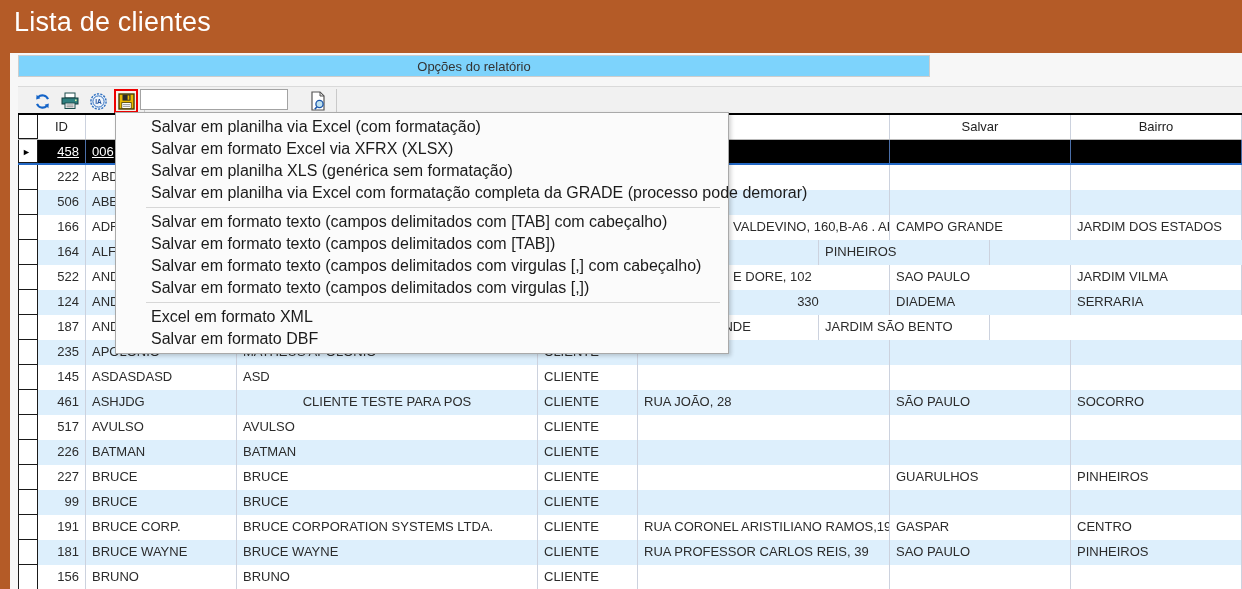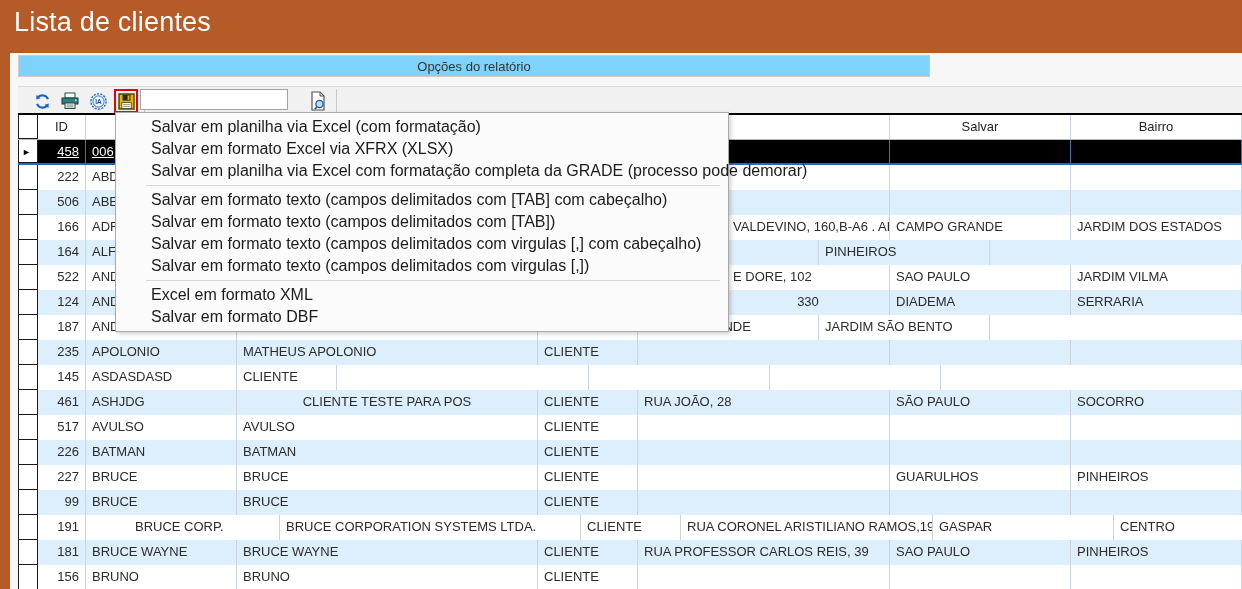--- a/index.html
+++ b/index.html
@@ -255,20 +255,21 @@
         <div class="gcell" style="width: 301px; min-width: 301px;">MATHEUS APOLONIO</div>
         <div class="gcell" style="width: 100px; min-width: 100px;">CLIENTE</div>
         <div class="gcell" style="width: 252px; min-width: 252px;"></div>
         <div class="gcell" style="width: 181px; min-width: 181px;"></div>
         <div class="gcell" style="width: 171px; min-width: 171px;"></div>
       </div>
       <div class="grow stripe-white">
         <div class="ind"></div>
         <div class="gcell al-r" style="width: 48px; min-width: 48px;">145</div>
         <div class="gcell" style="width: 151px; min-width: 151px;">ASDASDASD</div>
+        <div class="gcell" style="width: 301px; min-width: 301px;">ASD</div>
         <div class="gcell" style="width: 100px; min-width: 100px;">CLIENTE</div>
         <div class="gcell" style="width: 252px; min-width: 252px;"></div>
         <div class="gcell" style="width: 181px; min-width: 181px;"></div>
         <div class="gcell" style="width: 171px; min-width: 171px;"></div>
       </div>
       <div class="grow stripe-blue">
         <div class="ind"></div>
         <div class="gcell al-r" style="width: 48px; min-width: 48px;">461</div>
         <div class="gcell" style="width: 151px; min-width: 151px;">ASHJDG</div>
         <div class="gcell" style="width: 301px; min-width: 301px; text-align: center;">CLIENTE TESTE PARA POS</div>
@@ -313,21 +314,21 @@
         <div class="gcell" style="width: 151px; min-width: 151px;">BRUCE</div>
         <div class="gcell" style="width: 301px; min-width: 301px;">BRUCE</div>
         <div class="gcell" style="width: 100px; min-width: 100px;">CLIENTE</div>
         <div class="gcell" style="width: 252px; min-width: 252px;"></div>
         <div class="gcell" style="width: 181px; min-width: 181px;"></div>
         <div class="gcell" style="width: 171px; min-width: 171px;"></div>
       </div>
       <div class="grow stripe-white">
         <div class="ind"></div>
         <div class="gcell al-r" style="width: 48px; min-width: 48px;">191</div>
-        <div class="gcell" style="width: 151px; min-width: 151px; margin-left: 43px;">BRUCE CORP.</div>
+        <div class="gcell" style="width: 151px; min-width: 151px;">BRUCE CORP.</div>
         <div class="gcell" style="width: 301px; min-width: 301px;">BRUCE CORPORATION SYSTEMS LTDA.</div>
         <div class="gcell" style="width: 100px; min-width: 100px;">CLIENTE</div>
         <div class="gcell" style="width: 252px; min-width: 252px;">RUA CORONEL ARISTILIANO RAMOS,190-</div>
         <div class="gcell" style="width: 181px; min-width: 181px;">GASPAR</div>
         <div class="gcell" style="width: 171px; min-width: 171px;">CENTRO</div>
       </div>
       <div class="grow stripe-blue">
         <div class="ind"></div>
         <div class="gcell al-r" style="width: 48px; min-width: 48px;">181</div>
         <div class="gcell" style="width: 151px; min-width: 151px;">BRUCE WAYNE</div>
@@ -346,20 +347,21 @@
         <div class="gcell" style="width: 252px; min-width: 252px;"></div>
         <div class="gcell" style="width: 181px; min-width: 181px;"></div>
         <div class="gcell" style="width: 171px; min-width: 171px;"></div>
       </div>
     </div>
 </div>
 
 <div class="menu" id="menu">
     <div class="mitem">Salvar em planilha via Excel (com formatação)</div>
     <div class="mitem">Salvar em formato Excel via XFRX (XLSX)</div>
+    <div class="mitem">Salvar em planilha XLS (genérica sem formatação)</div>
     <div class="mitem">Salvar em planilha via Excel com formatação completa da GRADE (processo pode demorar)</div>
     <div class="msep"></div>
     <div class="mitem">Salvar em formato texto (campos delimitados com [TAB] com cabeçalho)</div>
     <div class="mitem">Salvar em formato texto (campos delimitados com [TAB])</div>
     <div class="mitem">Salvar em formato texto (campos delimitados com virgulas [,] com cabeçalho)</div>
     <div class="mitem">Salvar em formato texto (campos delimitados com virgulas [,])</div>
     <div class="msep"></div>
     <div class="mitem">Excel em formato XML</div>
     <div class="mitem">Salvar em formato DBF</div>
   </div>

